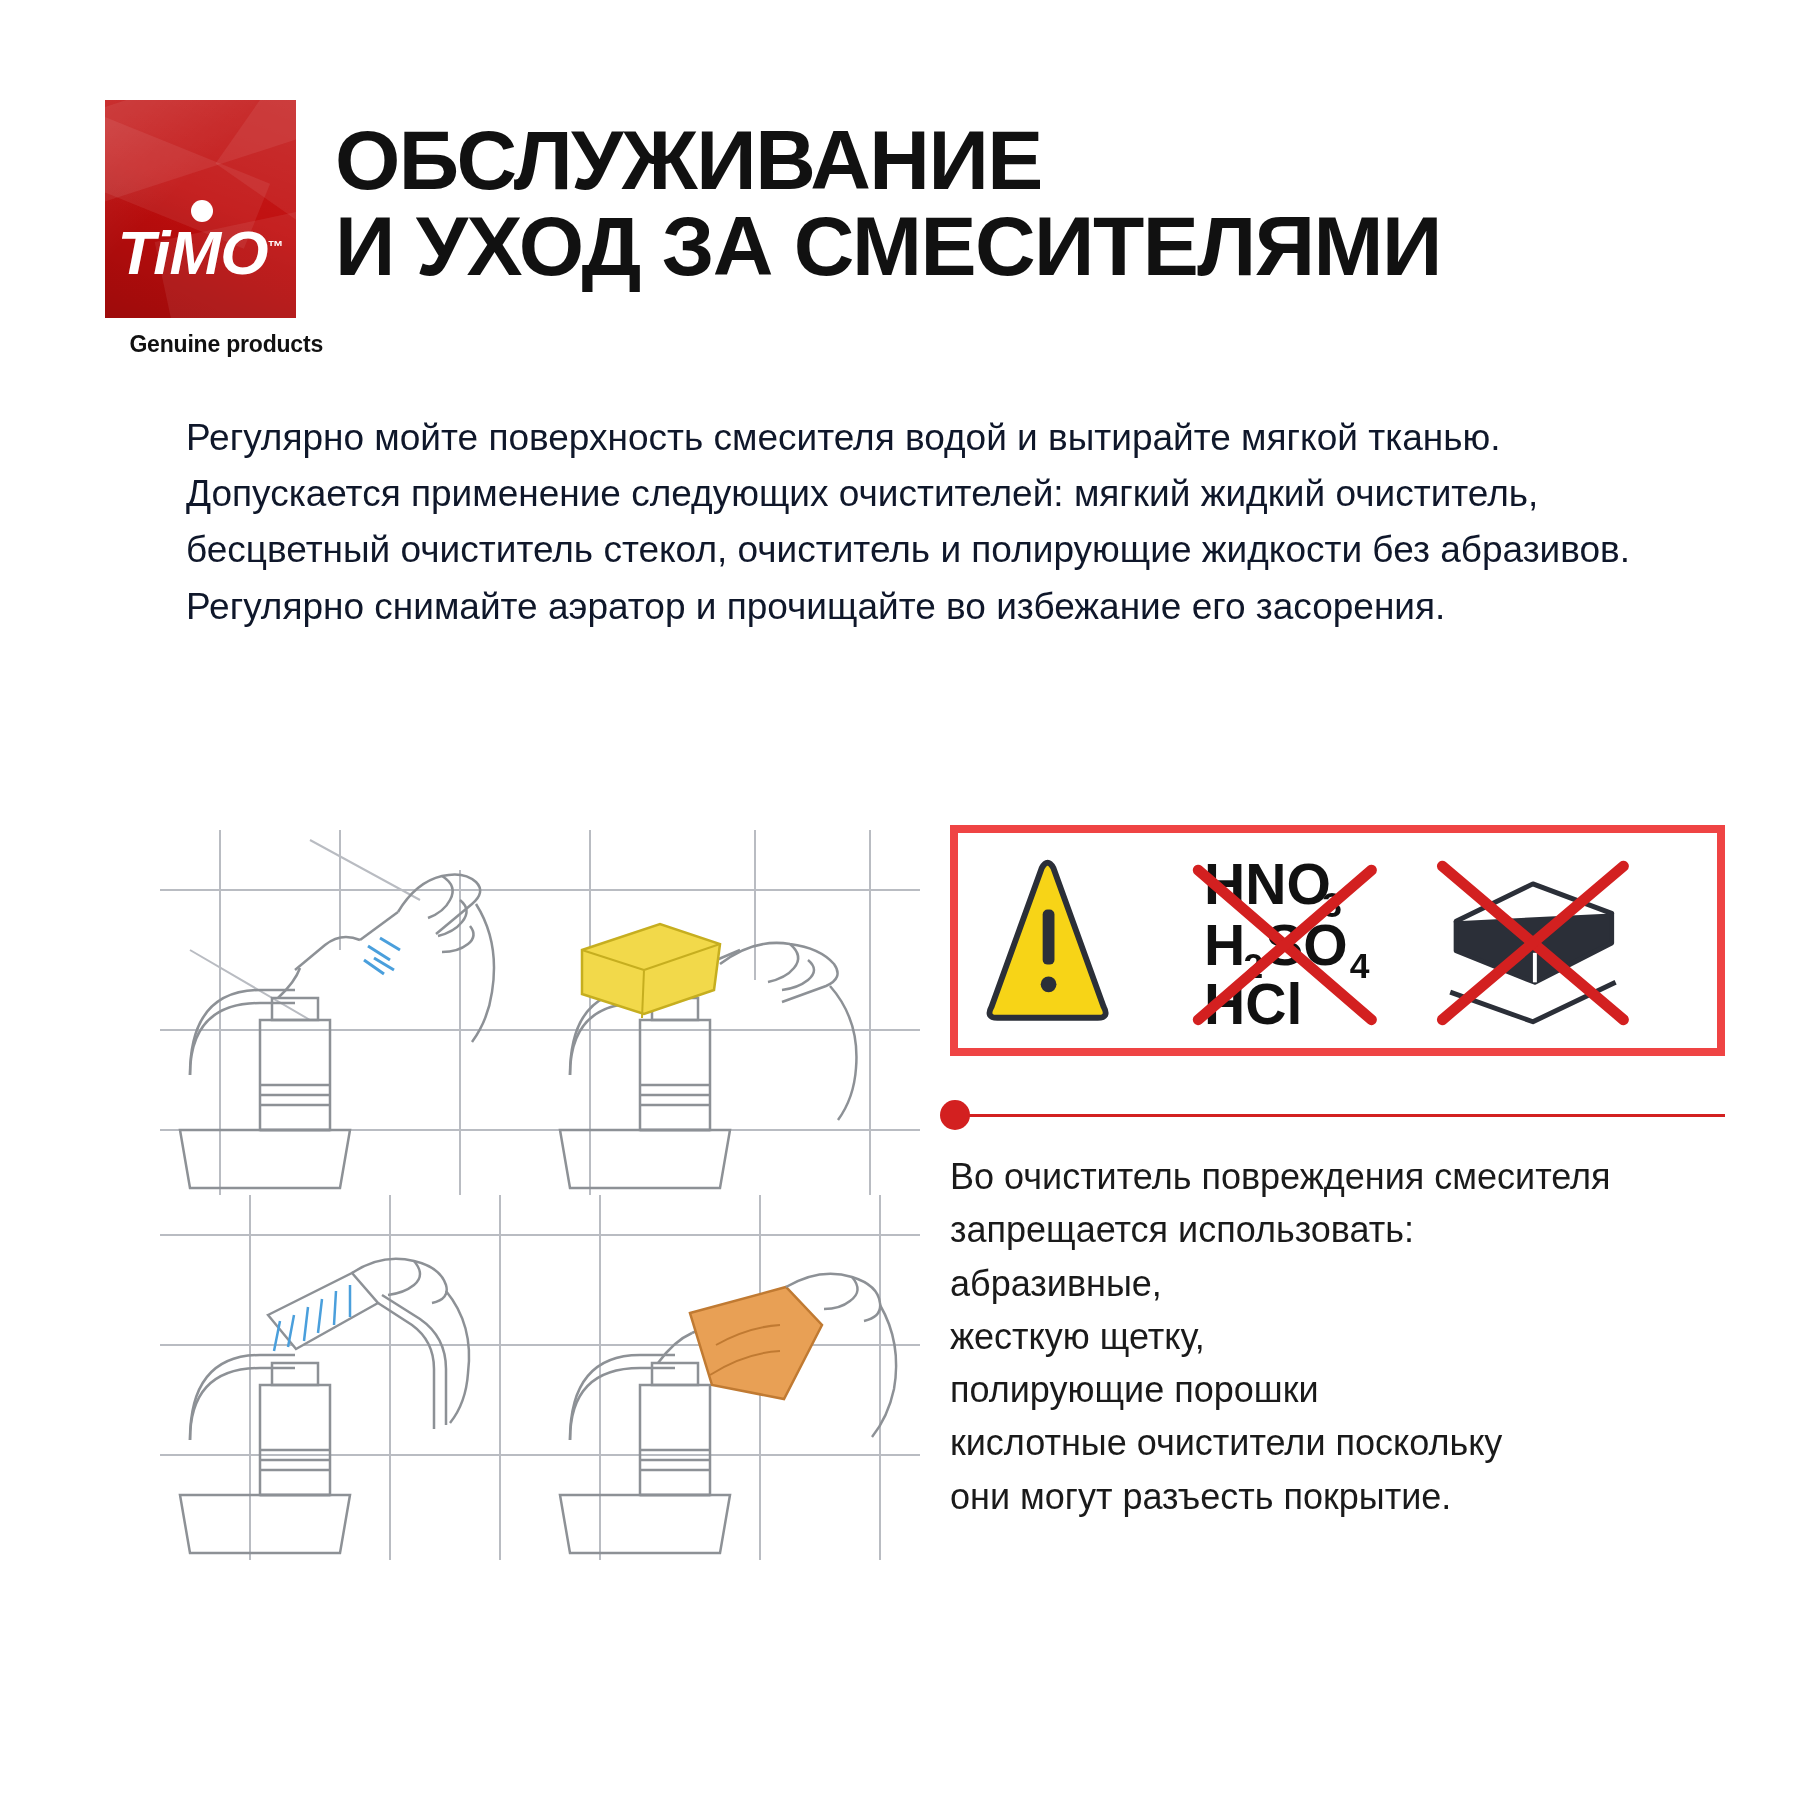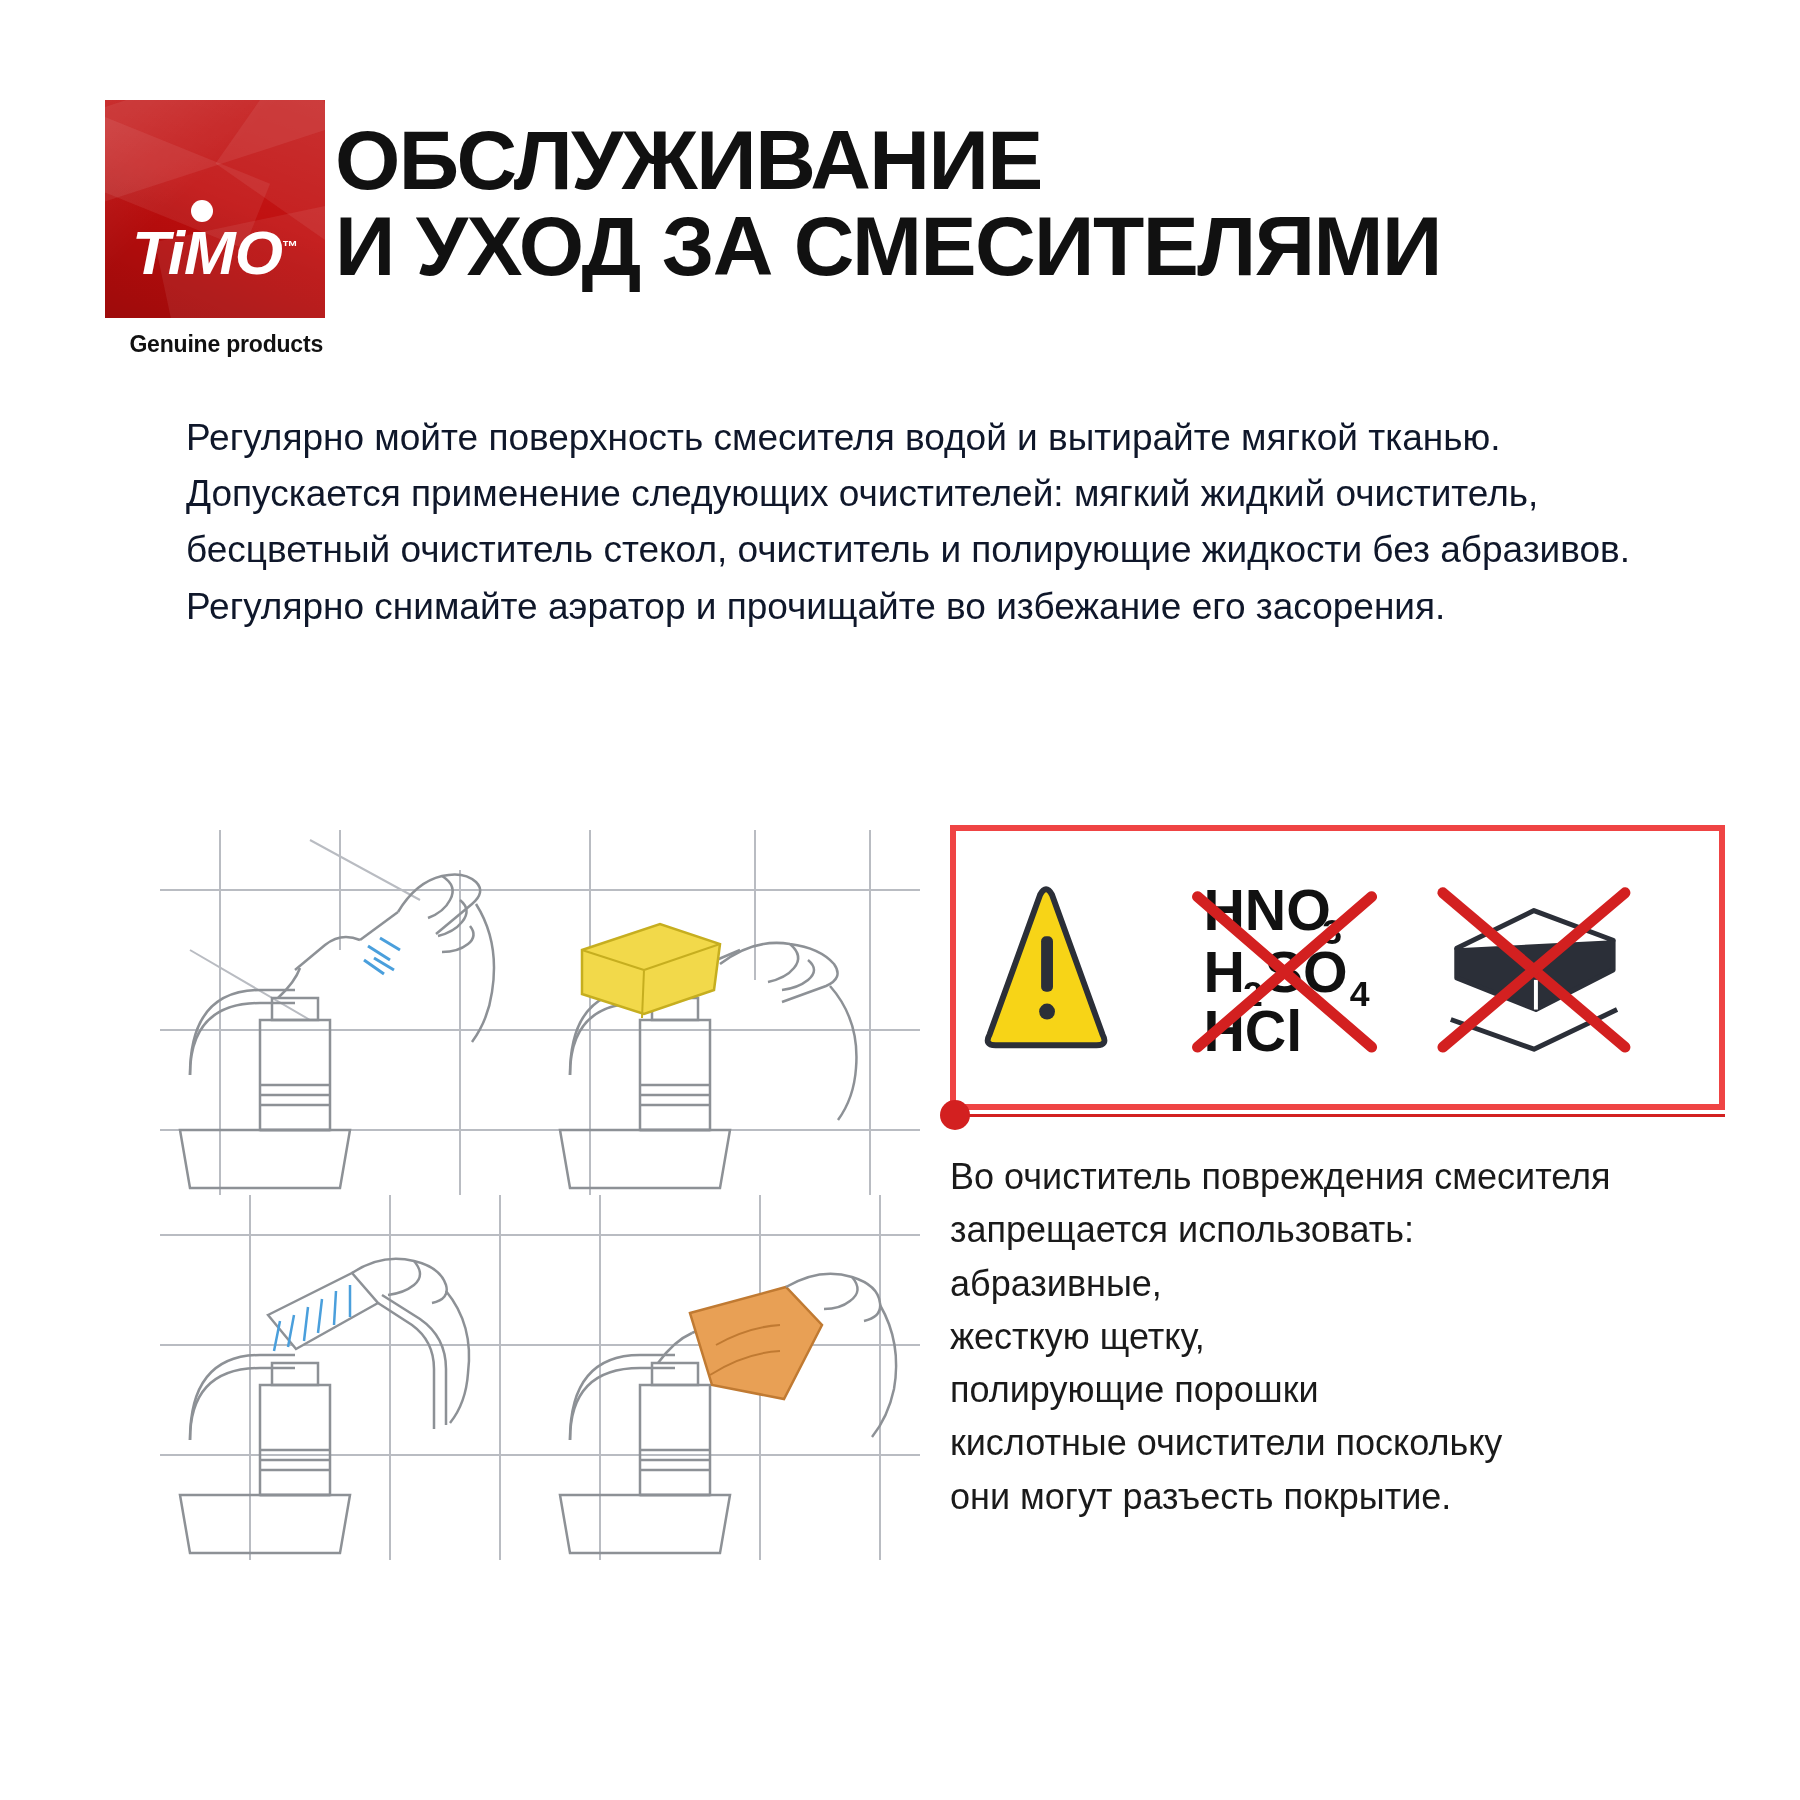--- a/index.html
+++ b/index.html
@@ -23,21 +23,21 @@
     left: 105px;
     width: 1620px;
     display: flex;
     align-items: flex-start;
   }
   .logo-block {
     width: 230px;
     flex: 0 0 230px;
   }
   .logo-box {
-    width: 220px;
+    width: 191px;
     height: 218px;
     background: #c00d0d;
     background-image:
       linear-gradient(135deg, rgba(255,255,255,0.10) 0%, rgba(255,255,255,0) 40%),
       linear-gradient(25deg, rgba(0,0,0,0.18) 0%, rgba(0,0,0,0) 55%),
       linear-gradient(200deg, rgba(255,255,255,0.08) 0%, rgba(255,255,255,0) 60%);
     position: relative;
   }
   .logo-facets {
     position: absolute;
@@ -134,22 +134,22 @@
   .c2 { left: 380px; top: 0; }
   .c3 { left: 0;   top: 365px; }
   .c4 { left: 380px; top: 365px; }
 
   
   .warn-box {
     position: absolute;
     top: 825px;
     left: 950px;
     width: 775px;
-    height: 285px;
-    border: 6px solid #ef4444;
+    height: 231px;
+    border: 8px solid #ef4444;
     box-sizing: border-box;
     background: #ffffff;
   }
   .warn-inner {
     position: absolute;
     inset: 0;
     display: flex;
     align-items: center;
   }
 

